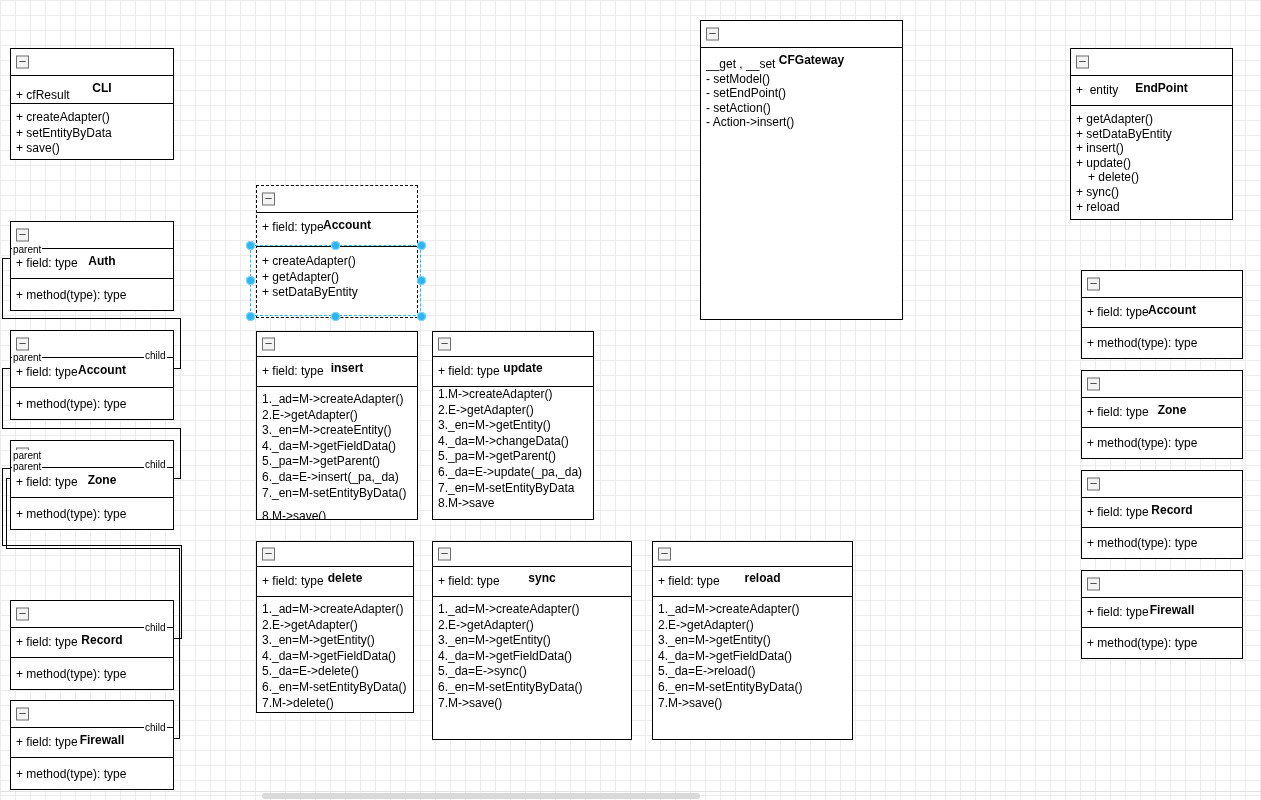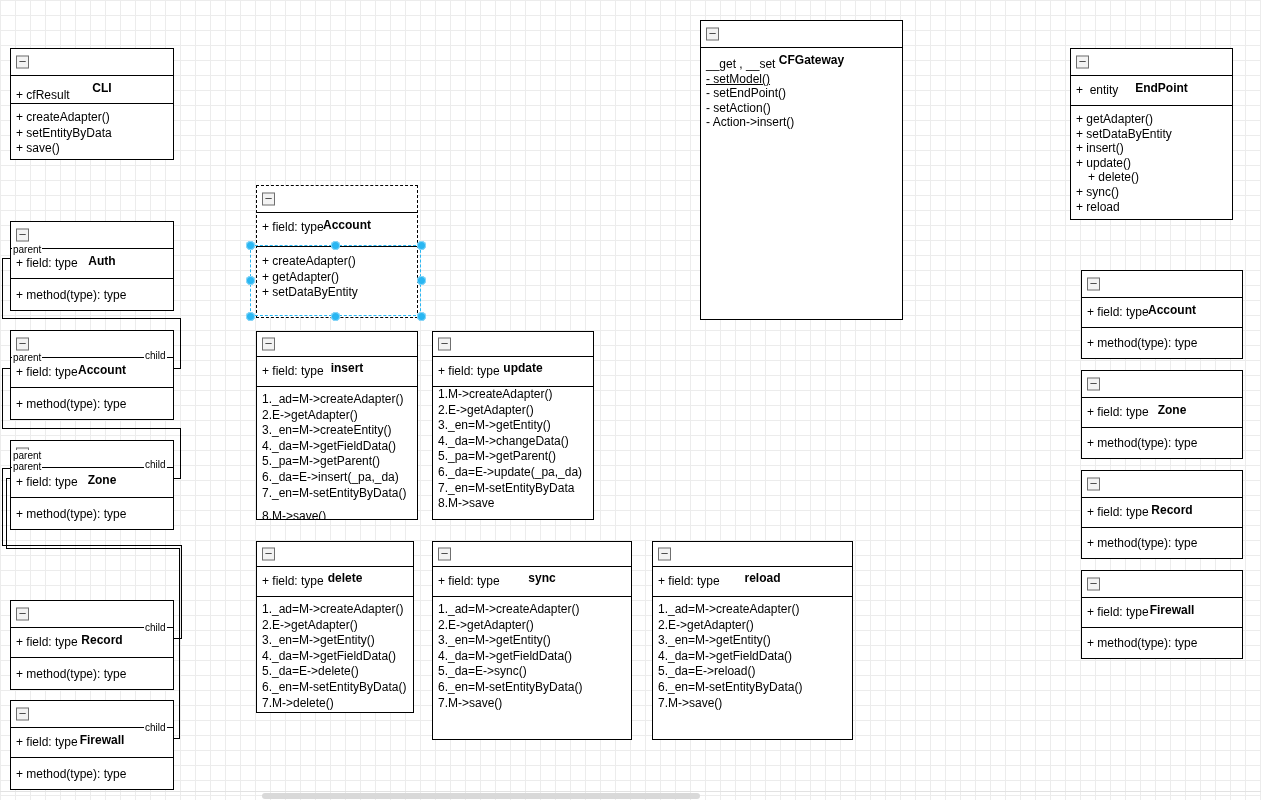--- a/index.html
+++ b/index.html
@@ -220,21 +220,21 @@
         <div class="line" style="line-height: 15.6px;">7.M-&gt;save()</div>
       </div>
   </div>
 
   <div class="uml-class" style="left: 700px; top: 20px; width: 201px; height: 298px;">
     <div class="uml-title" style="height: 26px; line-height: 26px;">
       <span class="collapse">−</span><span class="title-text">CFGateway</span>
     </div>
     <div class="uml-methods" style="height: 133px; padding-top: 9px;">
         <div class="line" style="line-height: 14.5px;">__get , __set</div>
-        <div class="line" style="line-height: 14.5px; text-decoration: underline;">- setModel()</div>
+        <div class="line" style="line-height: 14.5px;">- setModel()</div>
         <div class="line" style="line-height: 14.5px;">- setEndPoint()</div>
         <div class="line" style="line-height: 14.5px;">- setAction()</div>
         <div class="line" style="line-height: 14.5px;">- Action-&gt;insert()</div>
       </div>
   </div>
 
   <div class="uml-class" style="left: 1070px; top: 48px; width: 161px; height: 170px;">
     <div class="uml-title" style="height: 26px; line-height: 26px;">
       <span class="collapse">−</span><span class="title-text">EndPoint</span>
     </div>

